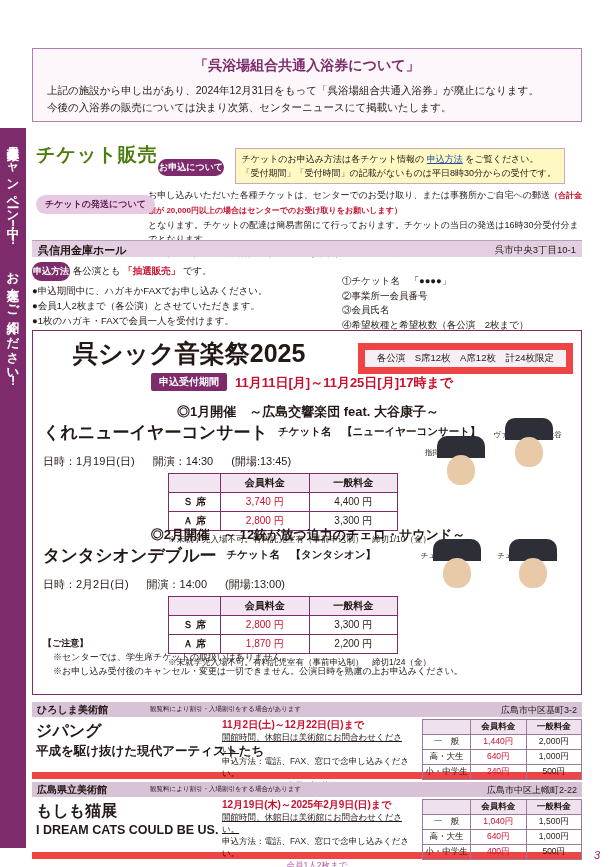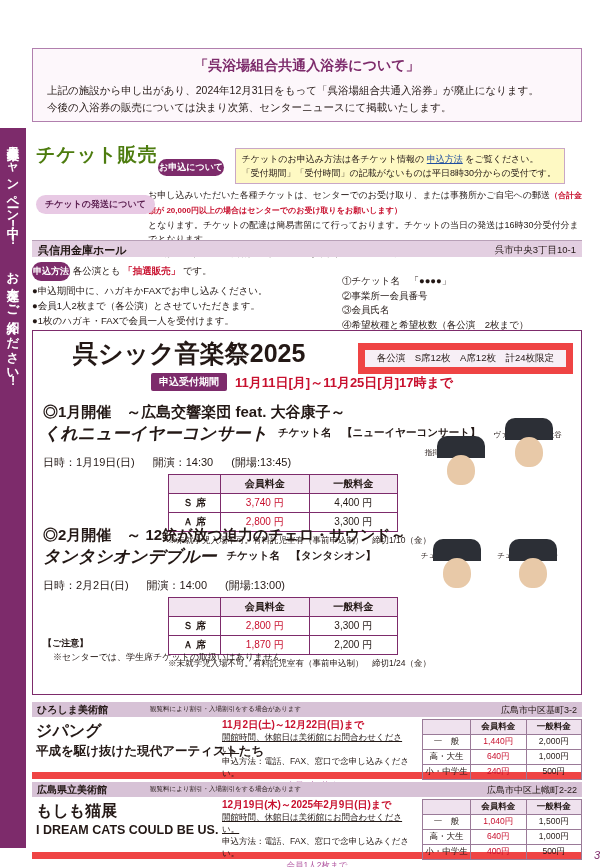--- a/index.html
+++ b/index.html
@@ -111,22 +111,22 @@
   }
   .fest-period .tag {
     display:inline-block; background:#7d2b6b; color:#fff; font-size:10px;
     padding:2px 8px; border-radius:2px; margin-right:8px; vertical-align:2px;
   }
   .fest-period .dates { color:#c8102e; font-size:13px; }
 
   .concert { position:absolute; left:10px; width:530px; }
   .c1 { top:72px; }
   .c2 { top:195px; }
-  .c-month { font-size:15px; font-weight:bold; }
-  .c-name { font-size:17px; font-weight:bold; margin-top:18px;font-style:italic; }
+  .c-month { font-size:13px; font-weight:bold;text-align:center; }
+  .c-name { font-size:17px; font-weight:bold; margin-top:18px; }
   .c-ticket { font-size:10.5px; font-weight:bold; margin-left:10px; vertical-align:3px;text-align:center; }
   .c-when { font-size:11px; margin-top:10px; }
   .c-when .open { margin-left:18px; }
 
   table.price {
     border-collapse:collapse; font-size:10px; margin-top:4px;
     width:230px;
   }
   table.price th, table.price td {
     border:1px solid #7d2b6b; text-align:center; padding:2px 4px; height:16px;
@@ -328,20 +328,21 @@
         <span class="ph">
           <span class="ph-img"><span class="face"></span></span>
           <span class="ph-cap">チェロ：川崎光一</span>
         </span>
       </div>
     </div>
 
     <div class="caution">
       <div class="hd">【ご注意】</div>
       <div style="margin-left:10px">※センターでは、学生席チケットの取扱いはありません。</div>
+      <div style="margin-left:10px">※お申し込み受付後のキャンセル・変更は一切できません。公演日時を熟慮の上お申込みください。</div>
     </div>
   </div>
 
   <div class="mus mus1">
     <div class="mus-band">
       <span class="nm">ひろしま美術館</span>
       <span class="mini">観覧料により割引・入場割引をする場合があります</span>
       <span class="ad">広島市中区基町3-2</span>
     </div>
     <div class="mus-body">

